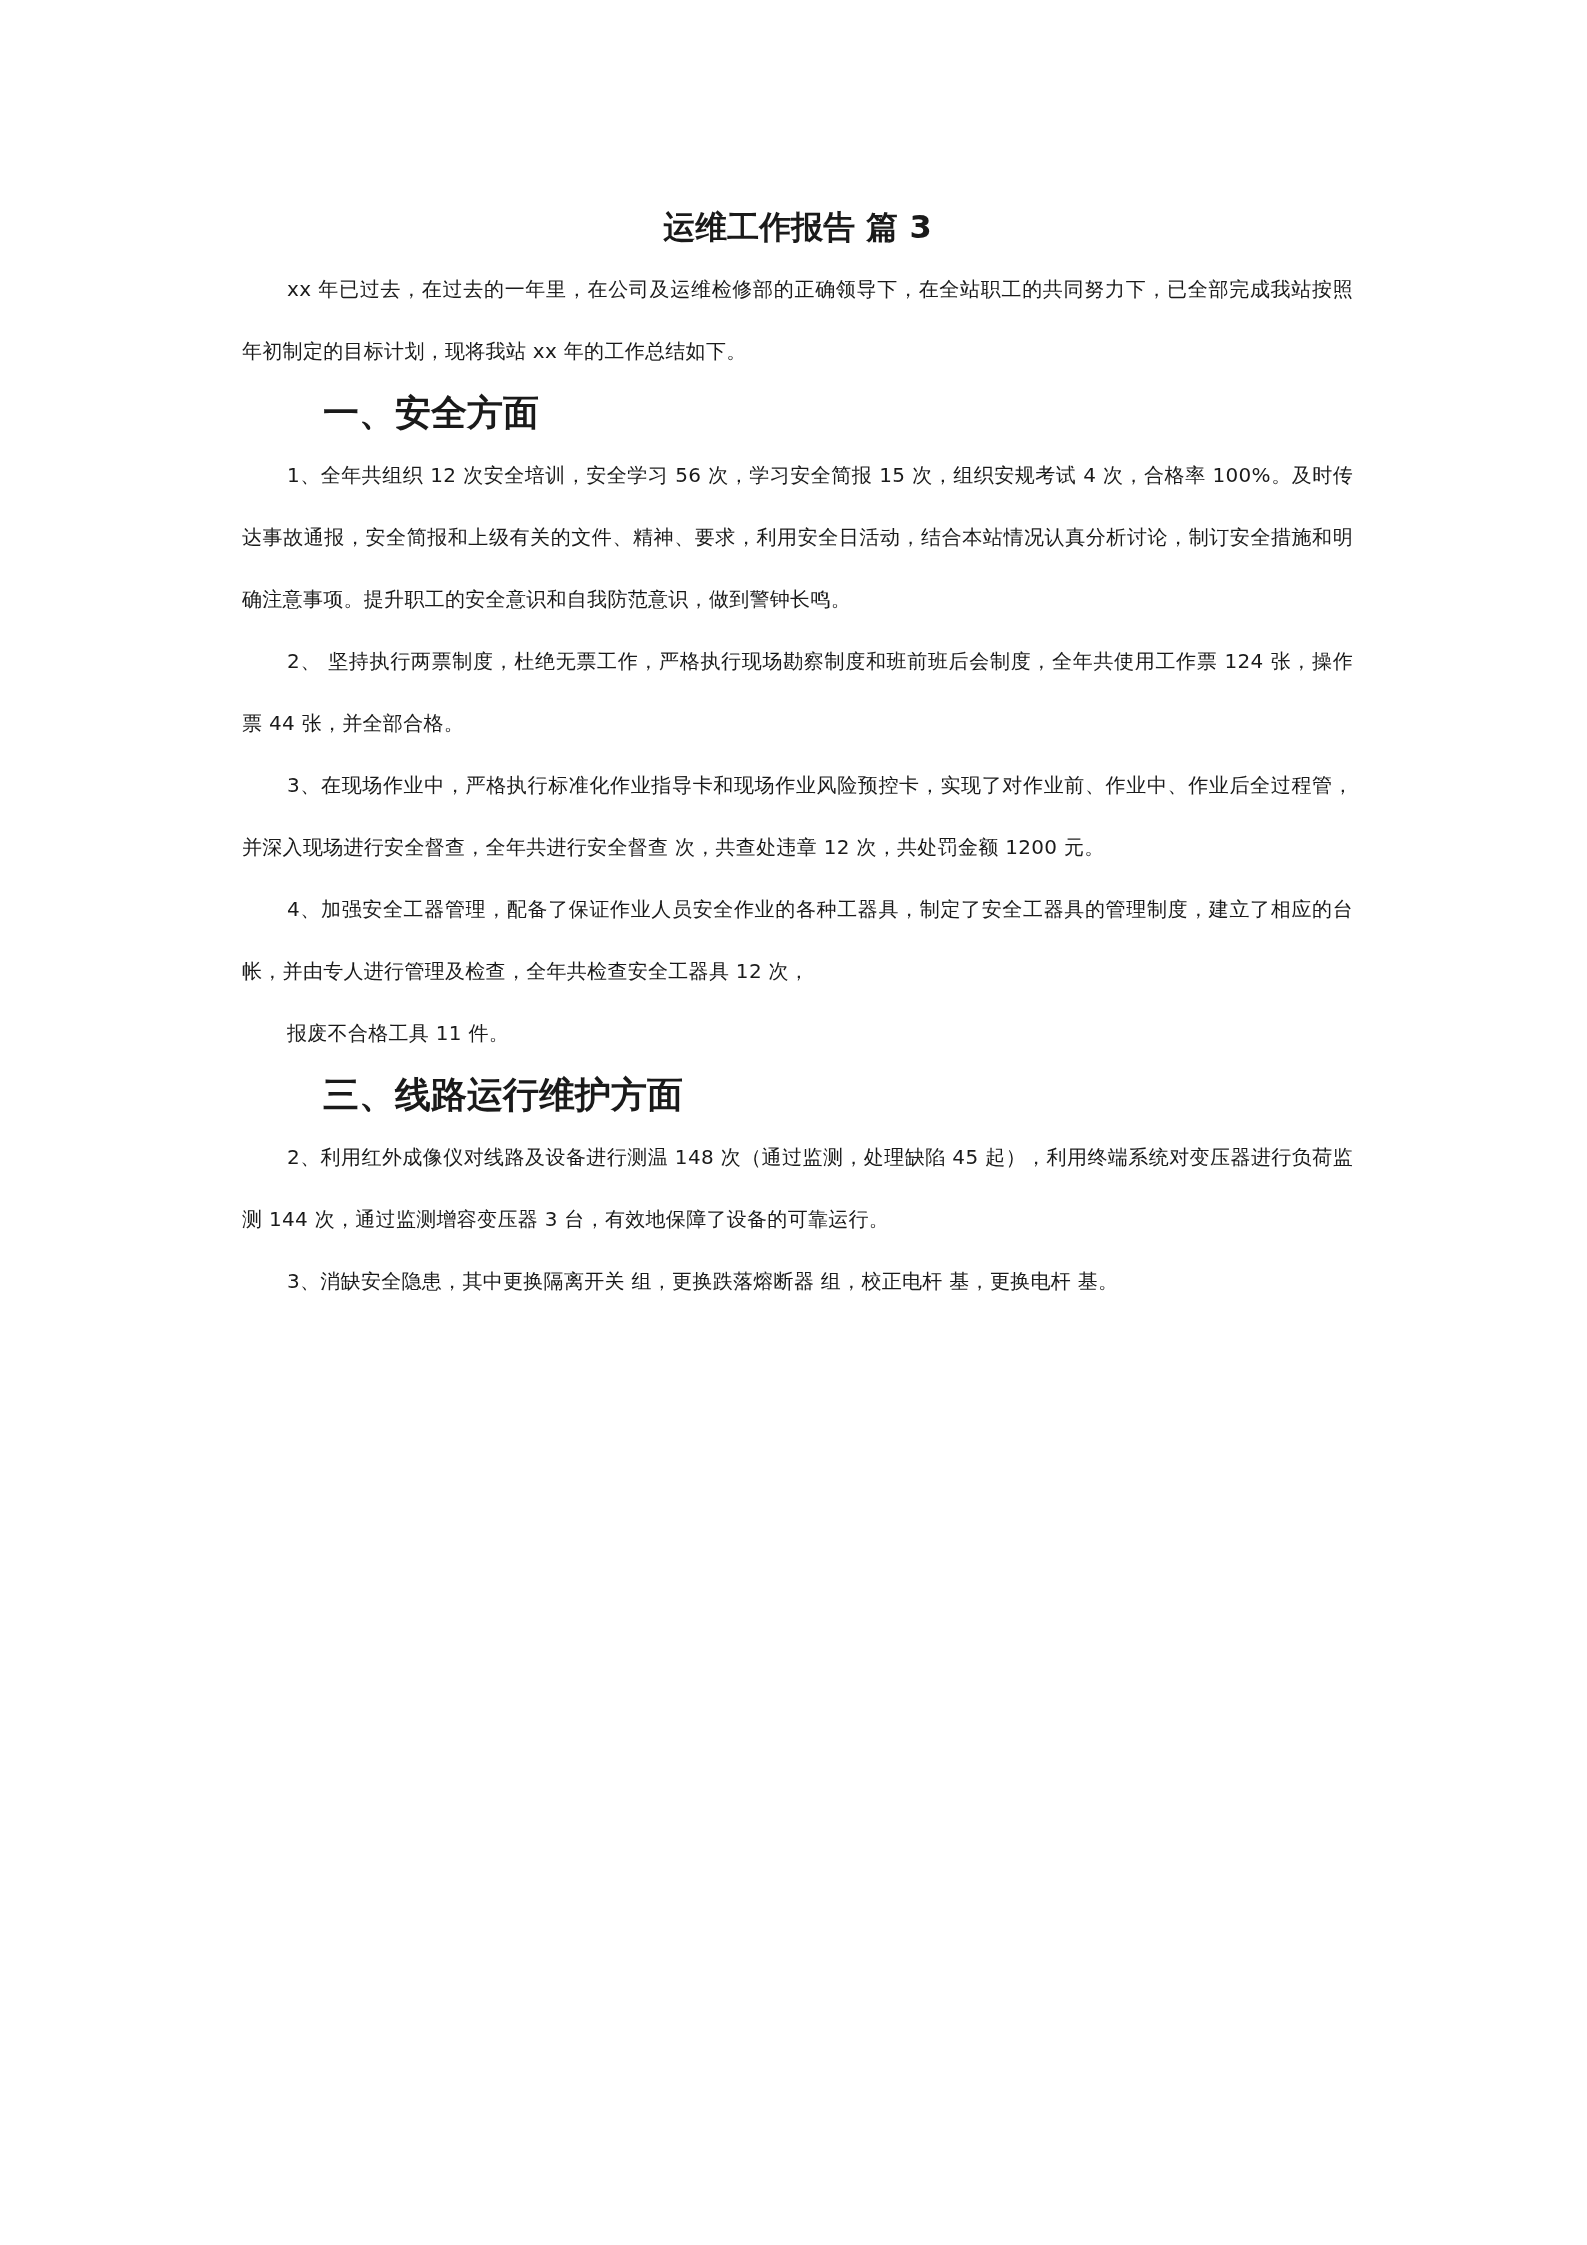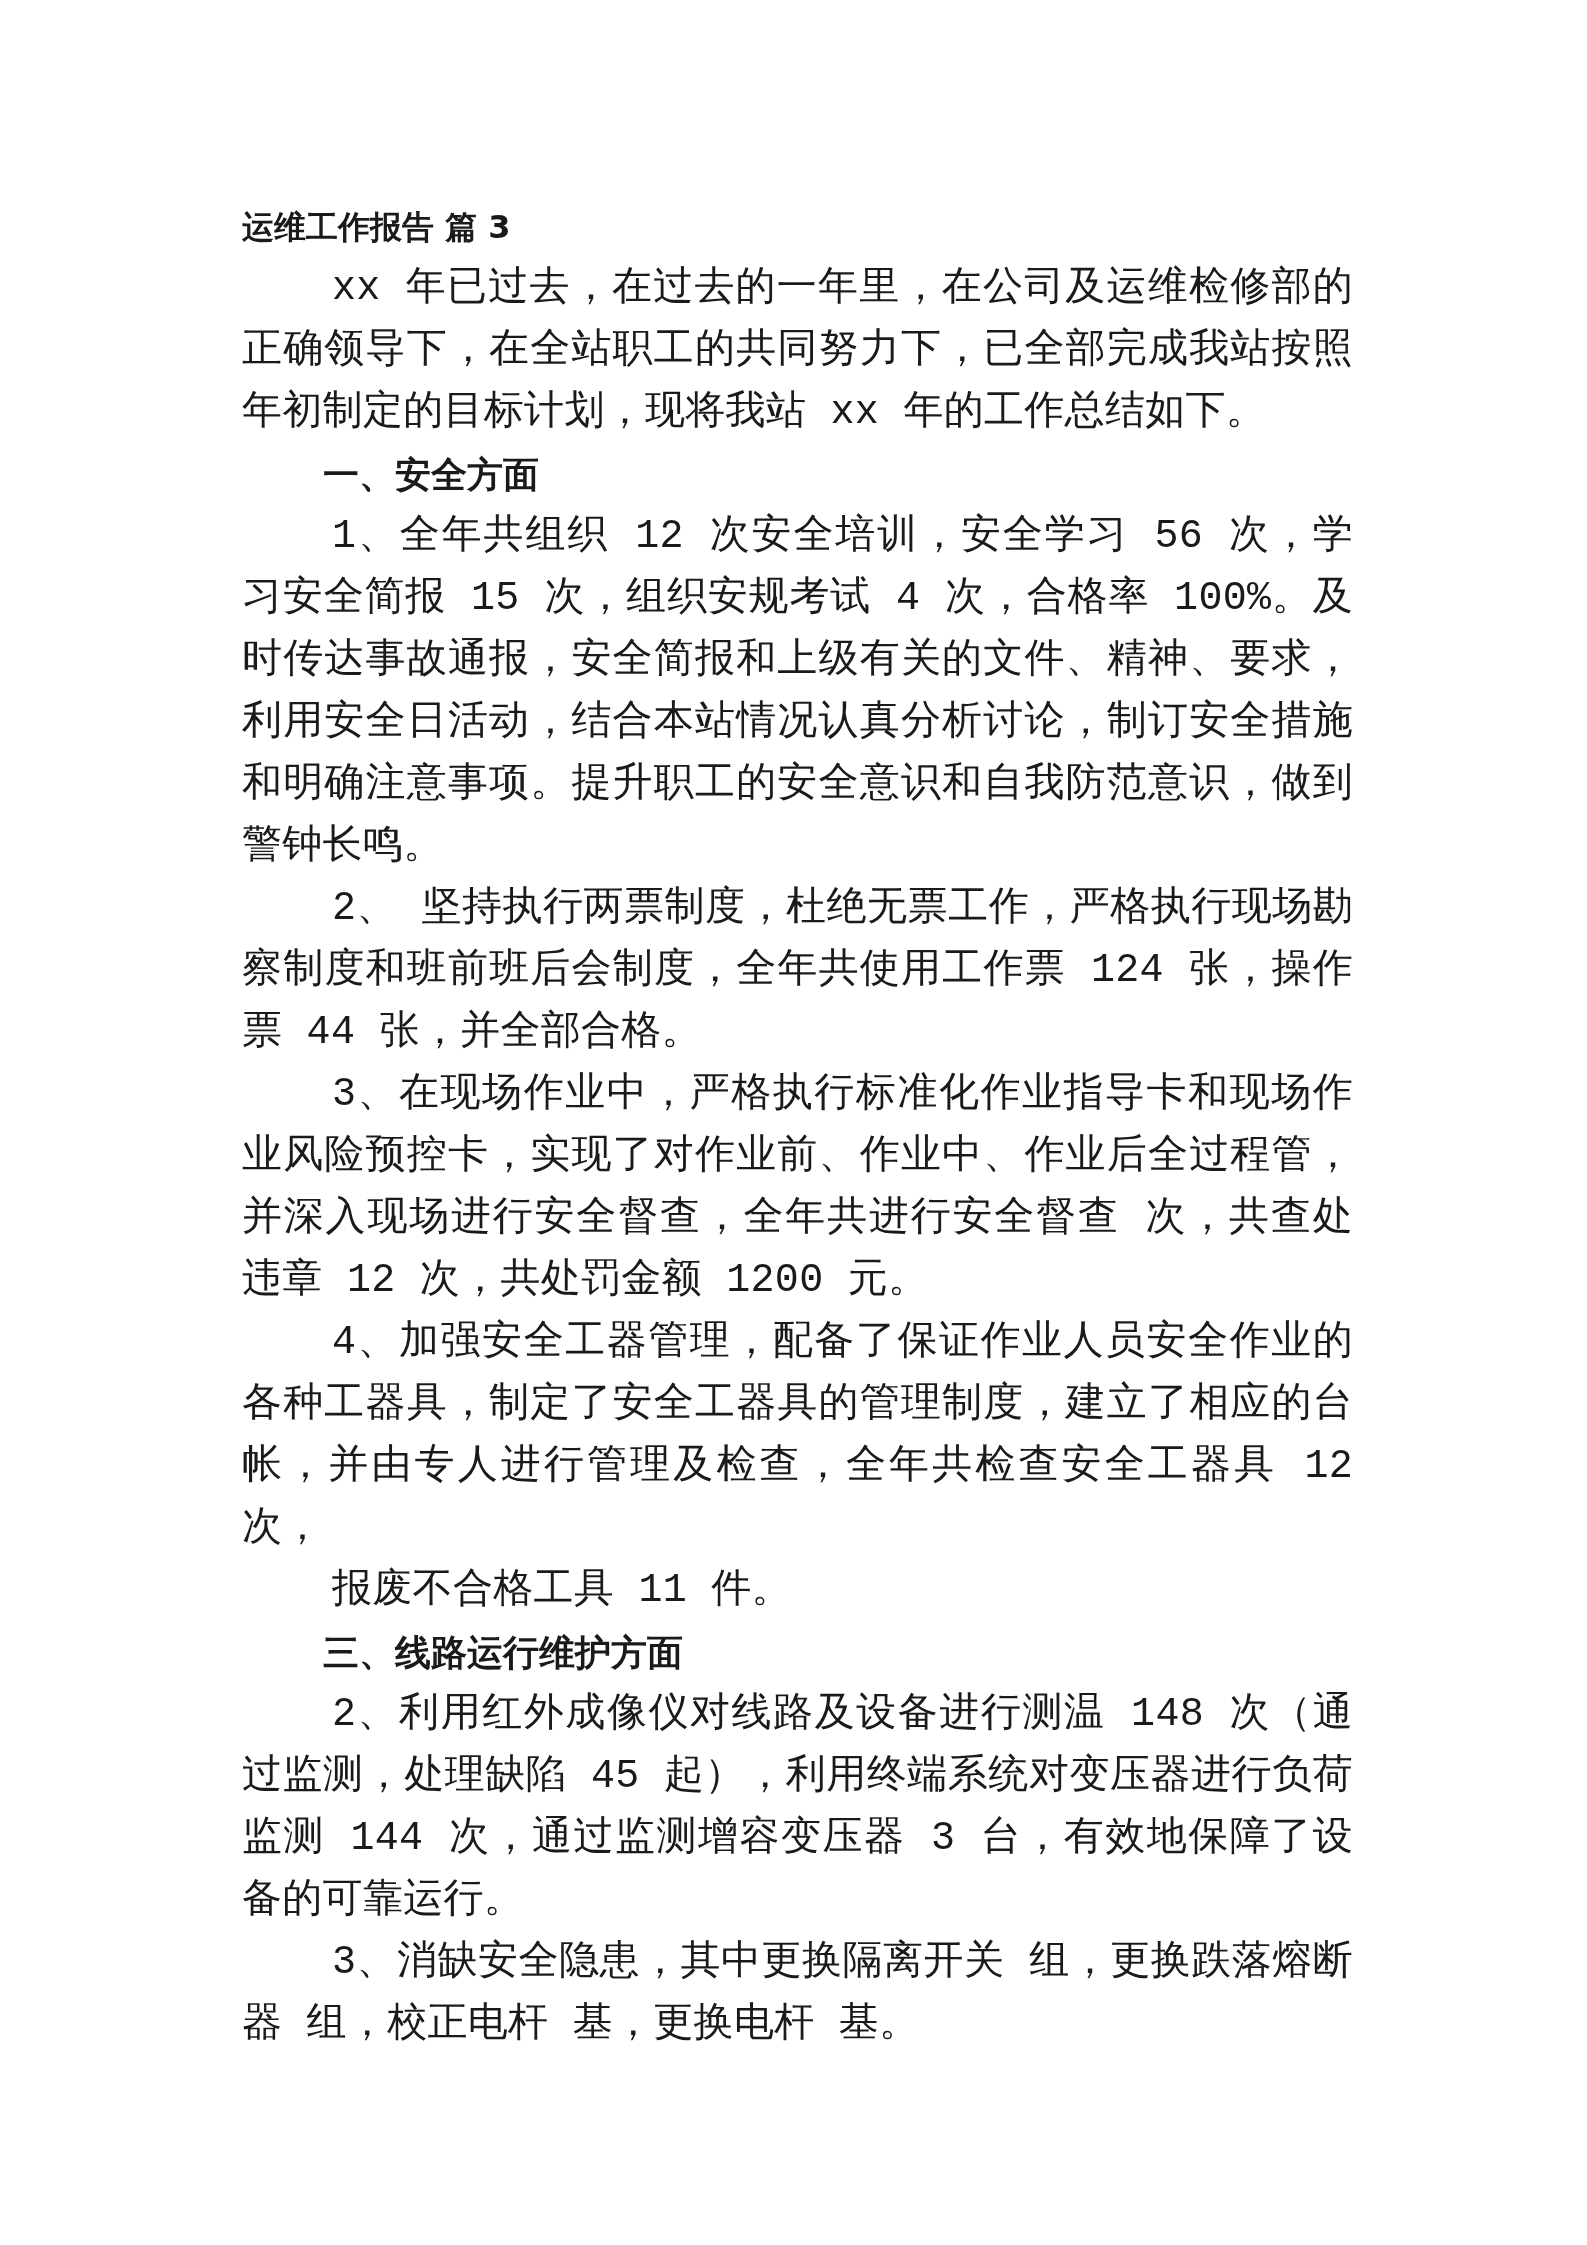--- a/index.html
+++ b/index.html
@@ -21,30 +21,30 @@
       top: 196px;
       width: 1111px;
     }
     .title {
       font-size: 32px;
       font-weight: bold;
       line-height: 62px;
       height: 62px;
       letter-spacing: 0px;
       margin: 0;
+      text-align: center;
     }
     .para {
-      font-size: 40px;
+      font-size: 20px;
       line-height: 62px;
       text-indent: 2.25em;
       text-align: justify;
       text-justify: inter-character;
       margin: 0;
       letter-spacing: 0.3px;
-      font-family: Liberation Mono, monospace;
     }
     .heading {
       font-size: 36px;
       font-weight: bold;
       line-height: 62px;
       text-indent: 2.25em;
       margin: 0;
     }
   </style>
 </head>

